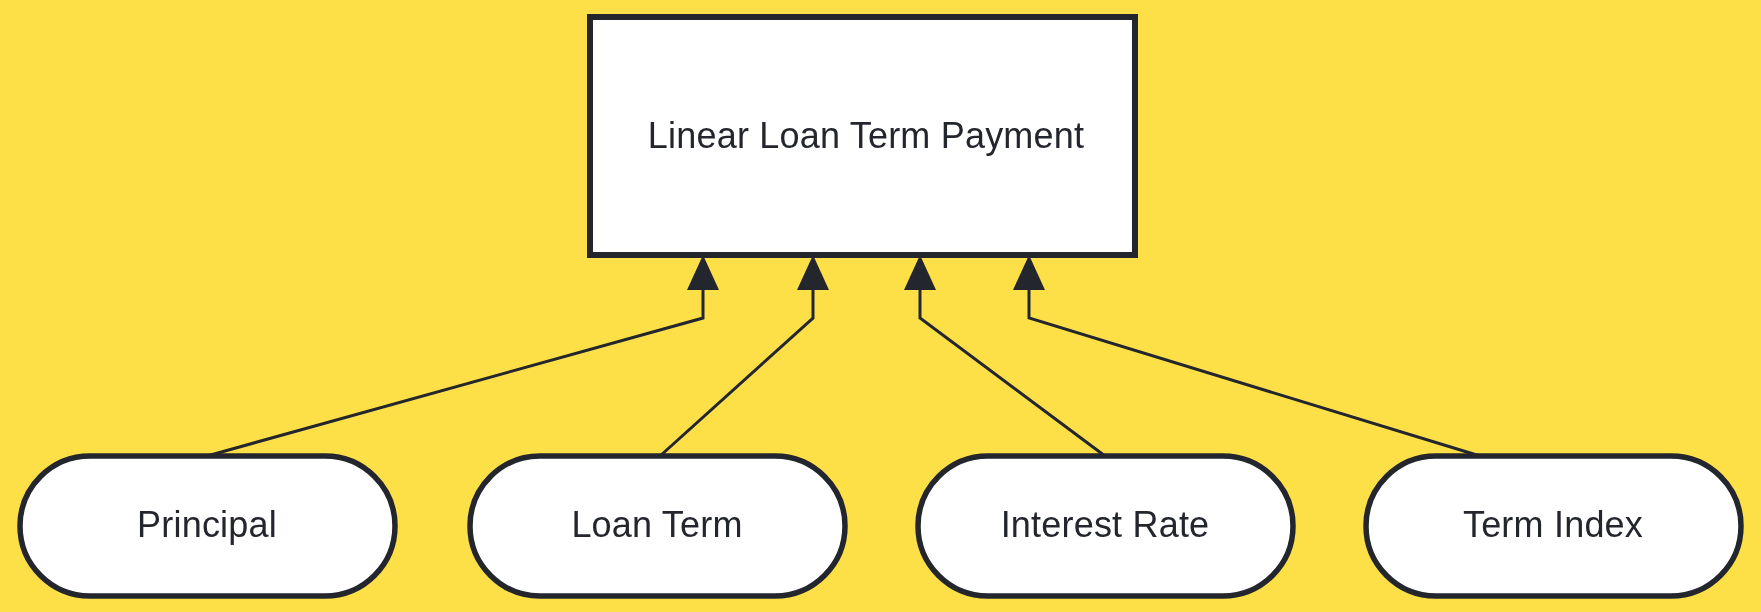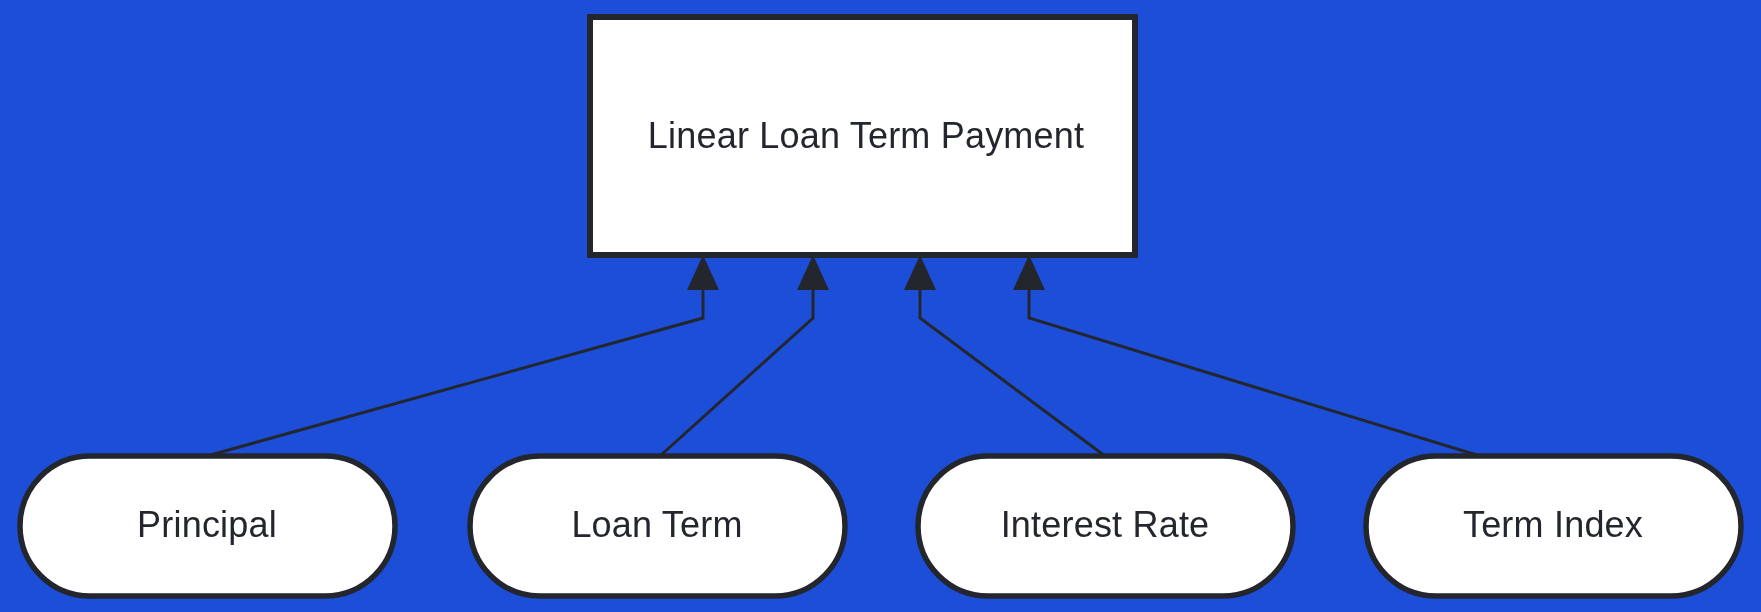--- a/index.html
+++ b/index.html
@@ -9,21 +9,21 @@
     background: #ffffff;
   }
   body {
     font-family: "Liberation Sans", sans-serif;
     -webkit-font-smoothing: antialiased;
   }
   #diagram-canvas {
     position: relative;
     width: 1761px;
     height: 612px;
-    background: #1d4ed8;
+    background: #fde047;
     overflow: hidden;
   }
   #diagram-svg {
     position: absolute;
     left: 0;
     top: 0;
     width: 1761px;
     height: 612px;
     display: block;
   }

